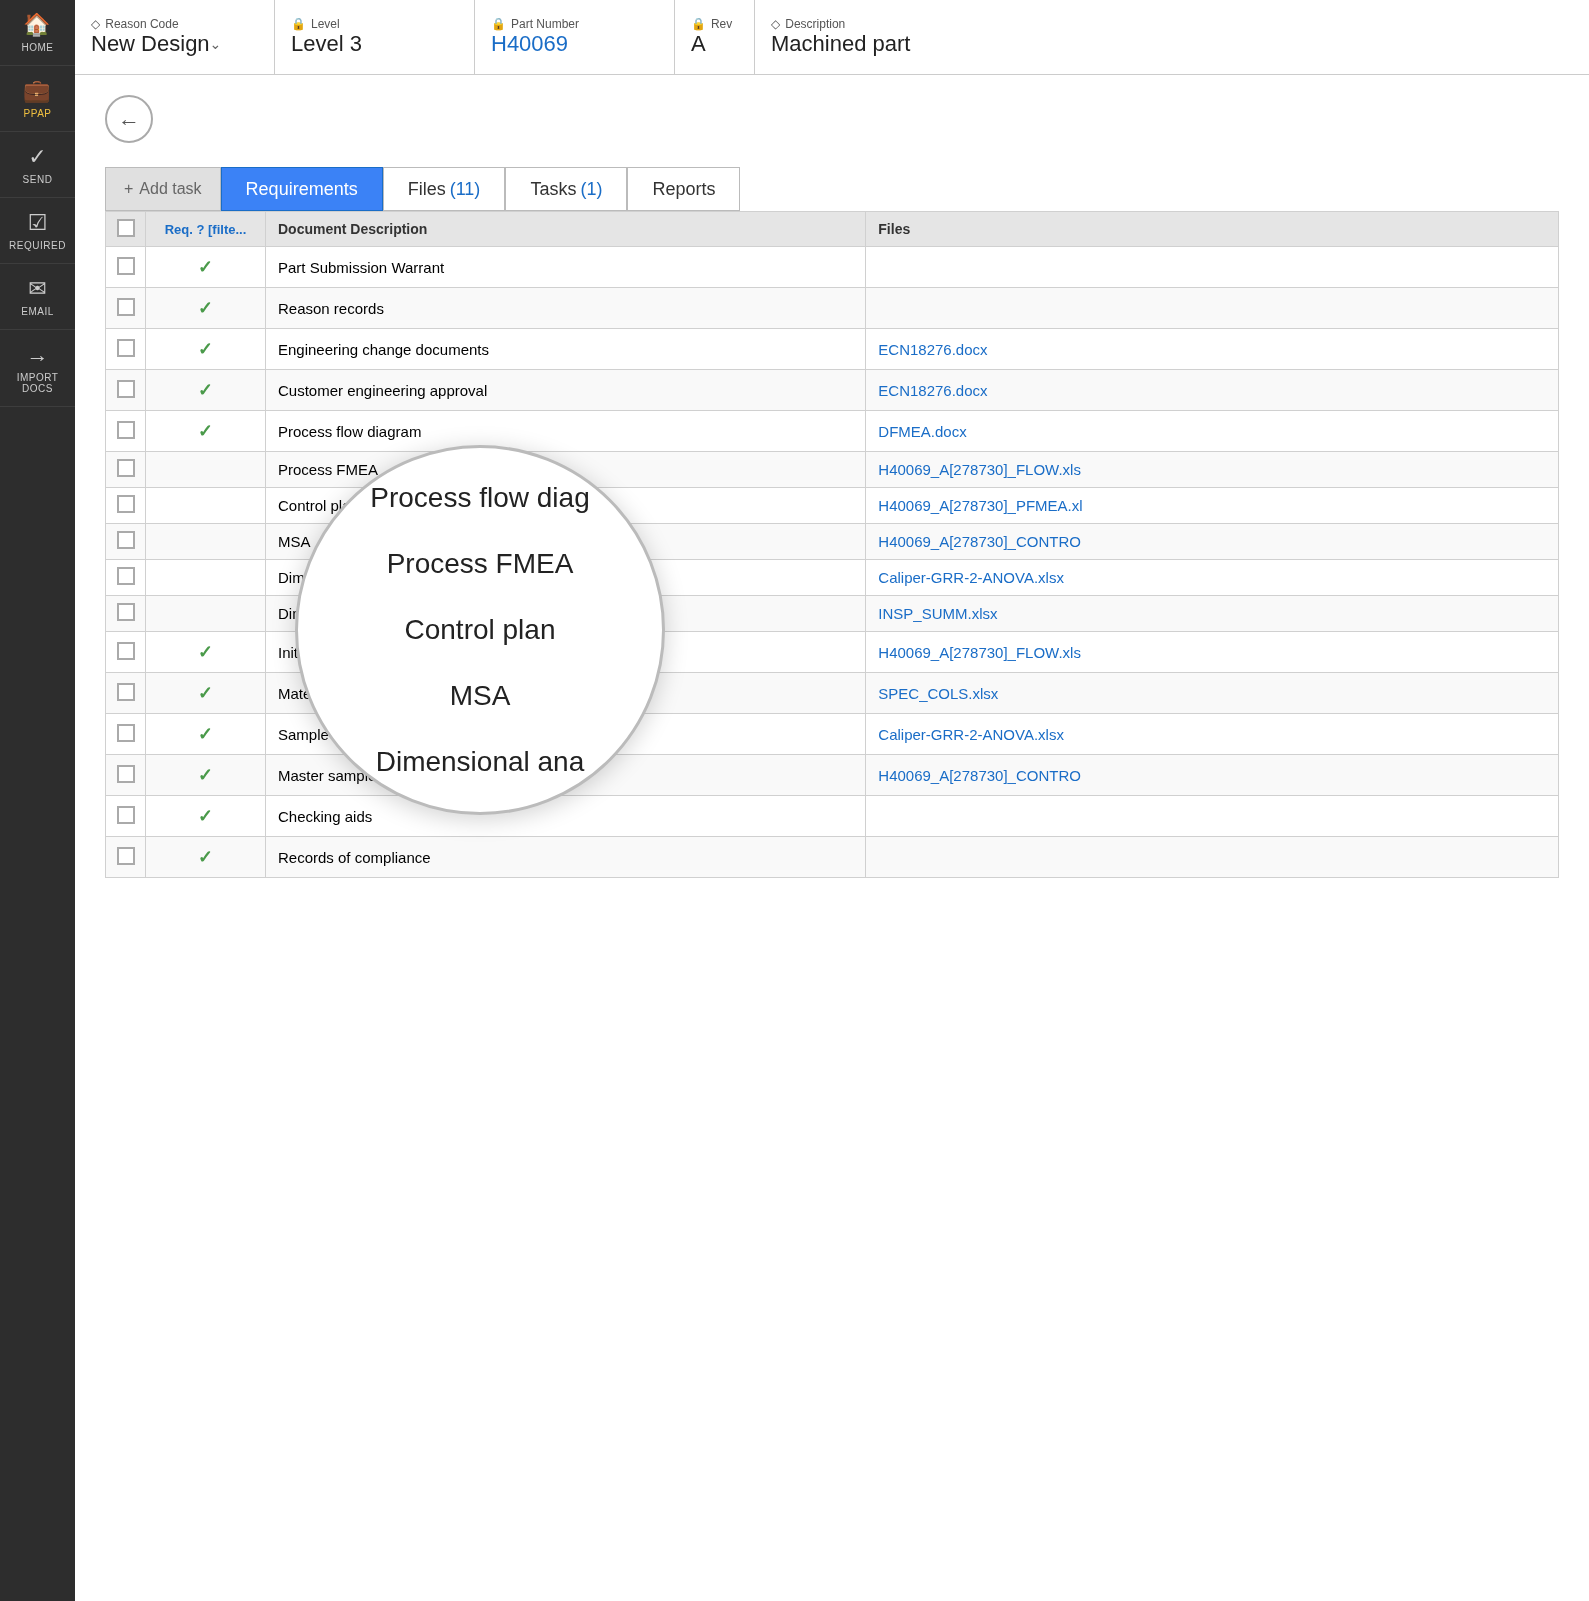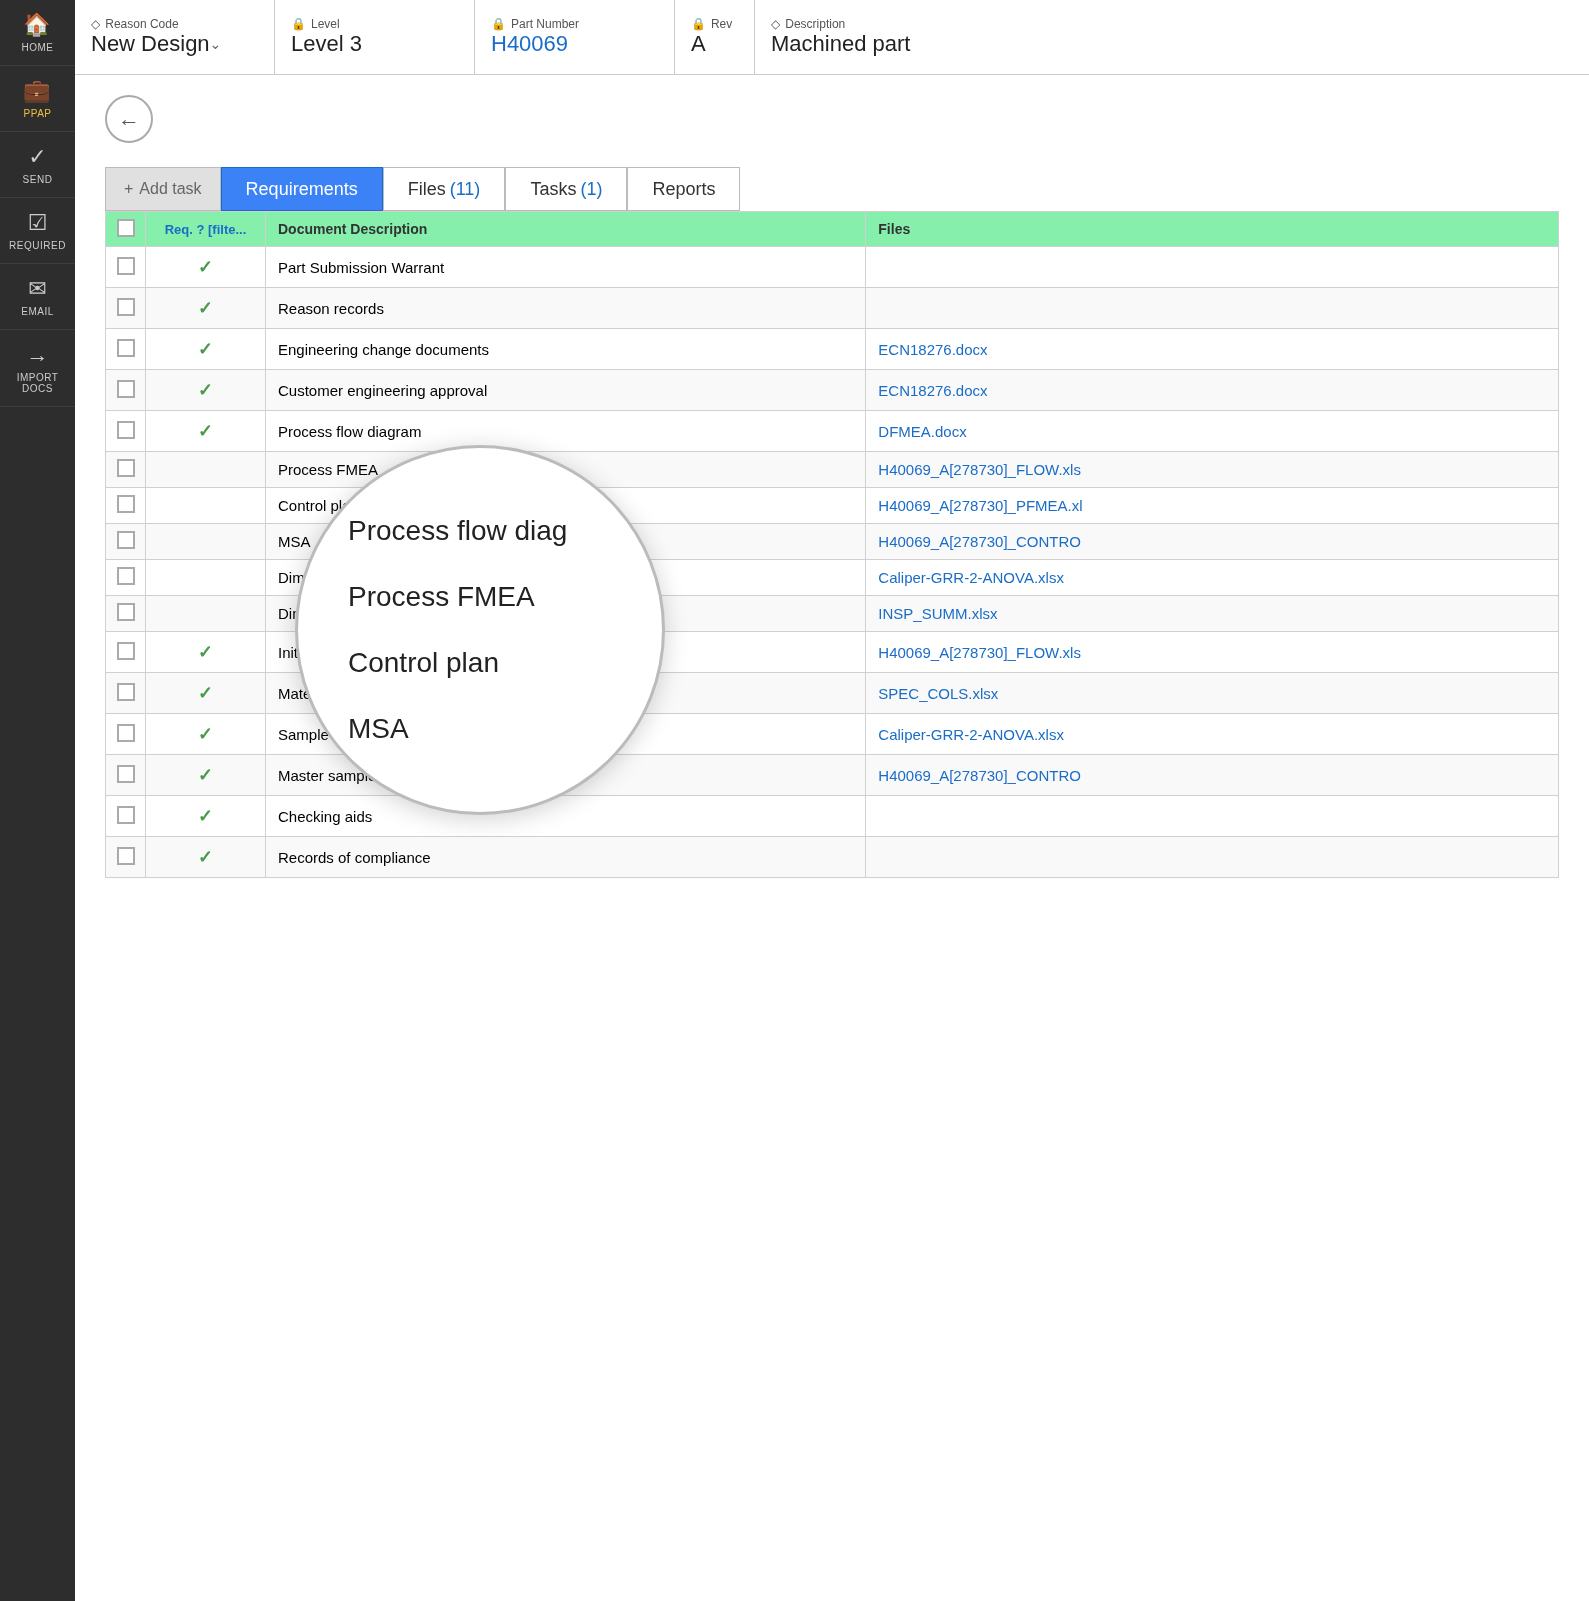--- a/index.html
+++ b/index.html
@@ -156,21 +156,21 @@
       margin-top: 0;
     }
     .req-table th, .req-table td {
       border: 1px solid #d0d0d0;
       padding: 9px 12px;
       font-size: 15px;
       text-align: left;
       background: #fff;
     }
     .req-table th {
-      background: #86efac;
+      background: #e5e5e5;
       font-weight: 600;
       font-size: 14px;
       color: #333;
     }
     .req-table tr:nth-child(even) td { background: #f9f9f9; }
     .req-table td.check-col, .req-table th.check-col {
       width: 40px;
       text-align: center;
       padding: 6px;
     }
@@ -200,20 +200,21 @@
       background: #fff;
       box-shadow: 0 4px 24px rgba(0,0,0,0.18);
       display: flex;
       flex-direction: column;
       justify-content: center;
       padding: 30px 50px;
       gap: 24px;
       left: 220px;
       top: 370px;
       z-index: 10;
+      align-items: center;
     }
     .magnify-item {
       font-size: 28px;
       color: #222;
       font-weight: 400;
       line-height: 1.5;
     }
   </style>
 </head>
 <body>
@@ -436,16 +437,17 @@
             <td class="files-col"></td>
           </tr>
         </tbody>
     </table>
 
     <div class="magnify-overlay">
       <div class="magnify-item">Process flow diag</div>
       <div class="magnify-item">Process FMEA</div>
       <div class="magnify-item">Control plan</div>
       <div class="magnify-item">MSA</div>
+      <div class="magnify-item">Dimensional ana</div>
     </div>
 
   </div>
 </div>
 
 </body></html>

